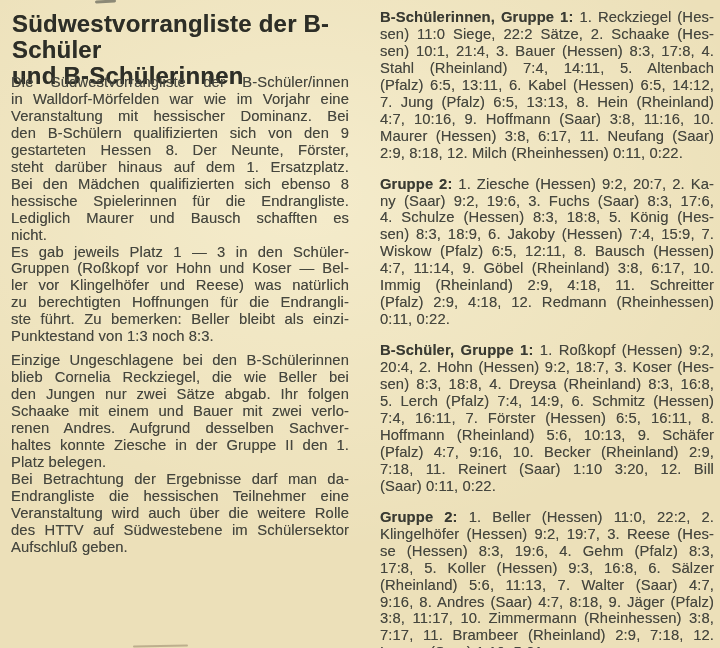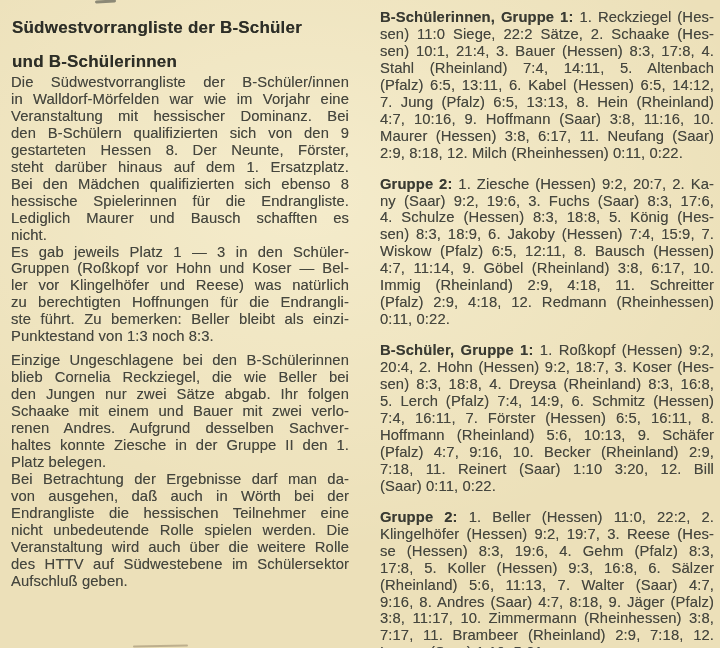--- a/index.html
+++ b/index.html
@@ -24,23 +24,23 @@
     background:
       radial-gradient(120% 100% at 42% 30%, rgba(255,250,226,0.45) 0%, rgba(255,250,226,0) 55%),
       radial-gradient(145% 135% at 50% 50%, rgba(0,0,0,0) 72%, rgba(110,90,50,0.14) 100%);
     pointer-events: none;
   }
   .title {
     position: absolute;
     left: 12px;
     top: 11px;
     width: 346px;
-    font-size: 17px;
+    font-size: 24px;
     font-weight: bold;
-    line-height: 34px;
+    line-height: 26px;
     letter-spacing: 0.2px;
     color: var(--ink-title, #2d2e27);
     text-shadow: 0 0 0.6px rgba(45,46,39,0.6);
   }
   .col { position: absolute; }
   .col-left  { left: 11px;  top: 74px; width: 338px; }
   .col-right { left: 380px; top: 9px;  width: 334px; }
   .para { margin: 0; }
   .para.gap-s { margin-top: 7px; }
   .para.gap-m { margin-top: 14px; }
@@ -122,23 +122,21 @@
         <div class="line just">Einzige Ungeschlagene bei den B-Schülerinnen</div>
         <div class="line just">blieb Cornelia Reckziegel, die wie Beller bei</div>
         <div class="line just">den Jungen nur zwei Sätze abgab. Ihr folgen</div>
         <div class="line just">Schaake mit einem und Bauer mit zwei verlo-</div>
         <div class="line just">renen Andres. Aufgrund desselben Sachver-</div>
         <div class="line just">haltes konnte Ziesche in der Gruppe II den 1.</div>
         <div class="line">Platz belegen.</div>
       </div>
       <div class="para">
         <div class="line just">Bei Betrachtung der Ergebnisse darf man da-</div>
-        <div class="line just">von ausgehen, daß auch in Wörth bei der</div>
         <div class="line just">Endrangliste die hessischen Teilnehmer eine</div>
-        <div class="line just">nicht unbedeutende Rolle spielen werden. Die</div>
         <div class="line just">Veranstaltung wird auch über die weitere Rolle</div>
         <div class="line just">des HTTV auf Südwestebene im Schülersektor</div>
         <div class="line">Aufschluß geben.</div>
       </div>
     </div>
   <div class="col col-right" id="right-col">
       <div class="para">
         <div class="line just"><b>B-Schülerinnen, Gruppe 1:</b> 1. Reckziegel (Hes-</div>
         <div class="line just">sen) 11:0 Siege, 22:2 Sätze, 2. Schaake (Hes-</div>
         <div class="line just">sen) 10:1, 21:4, 3. Bauer (Hessen) 8:3, 17:8, 4.</div>

